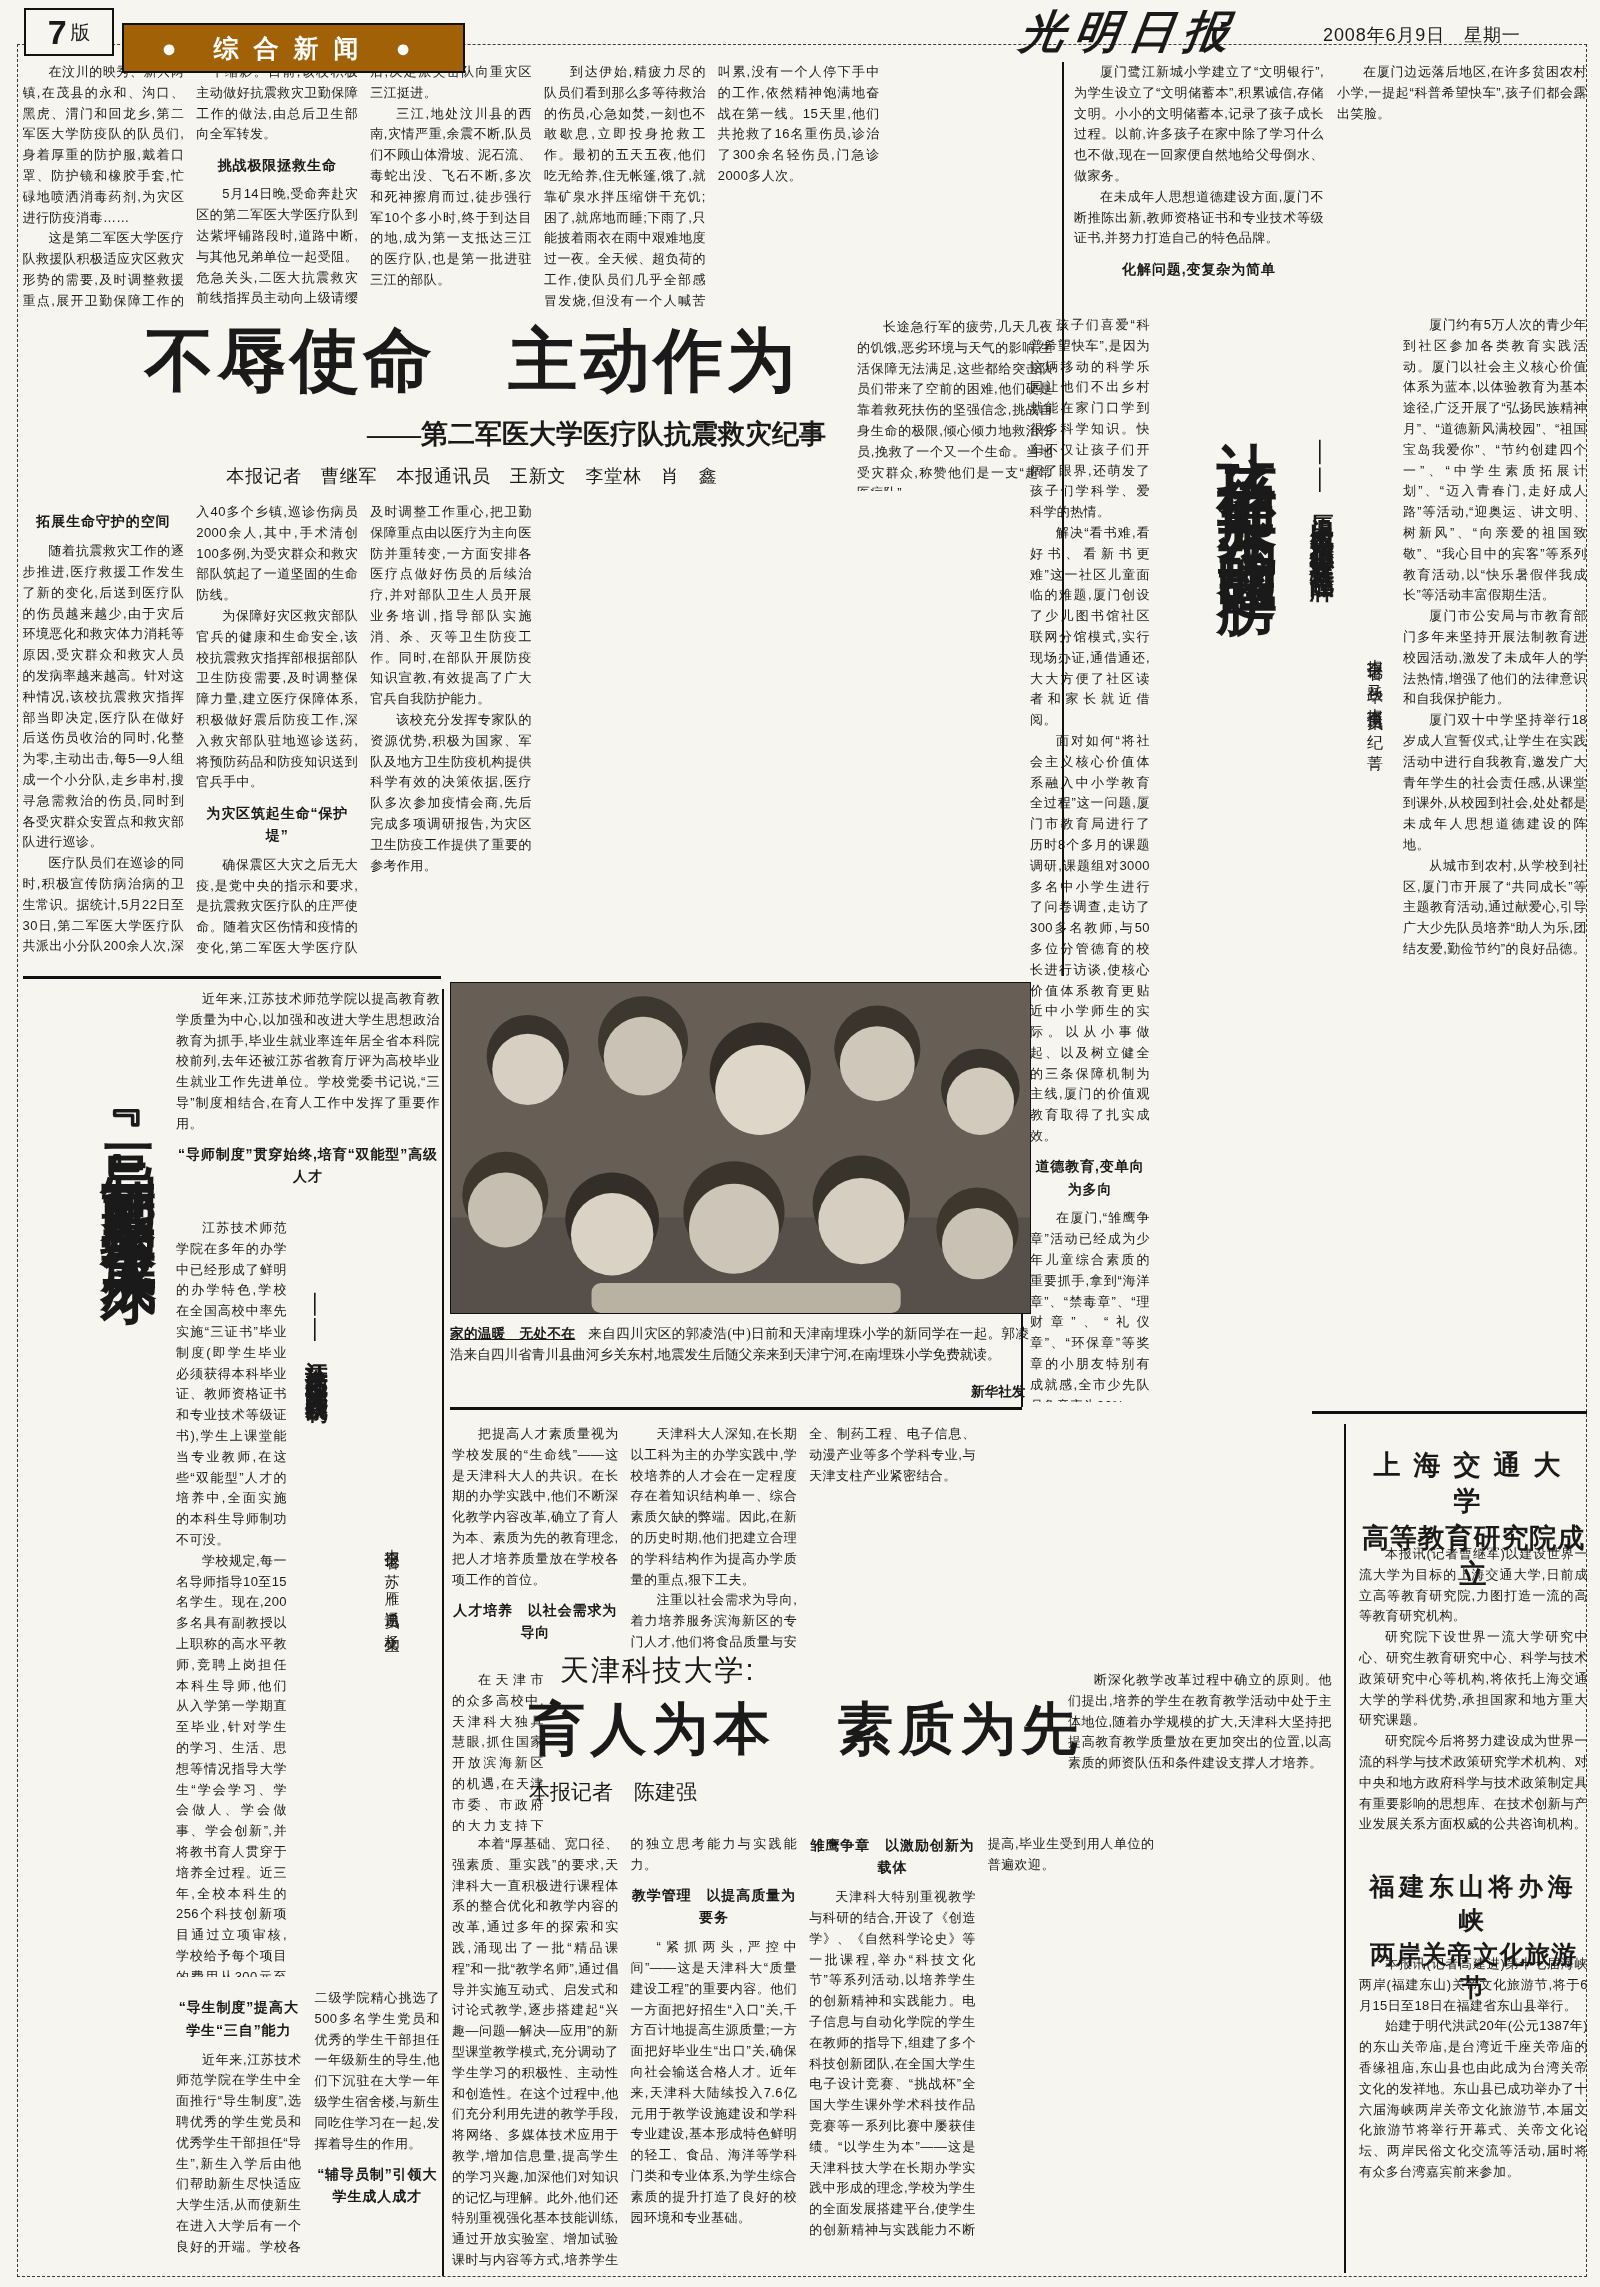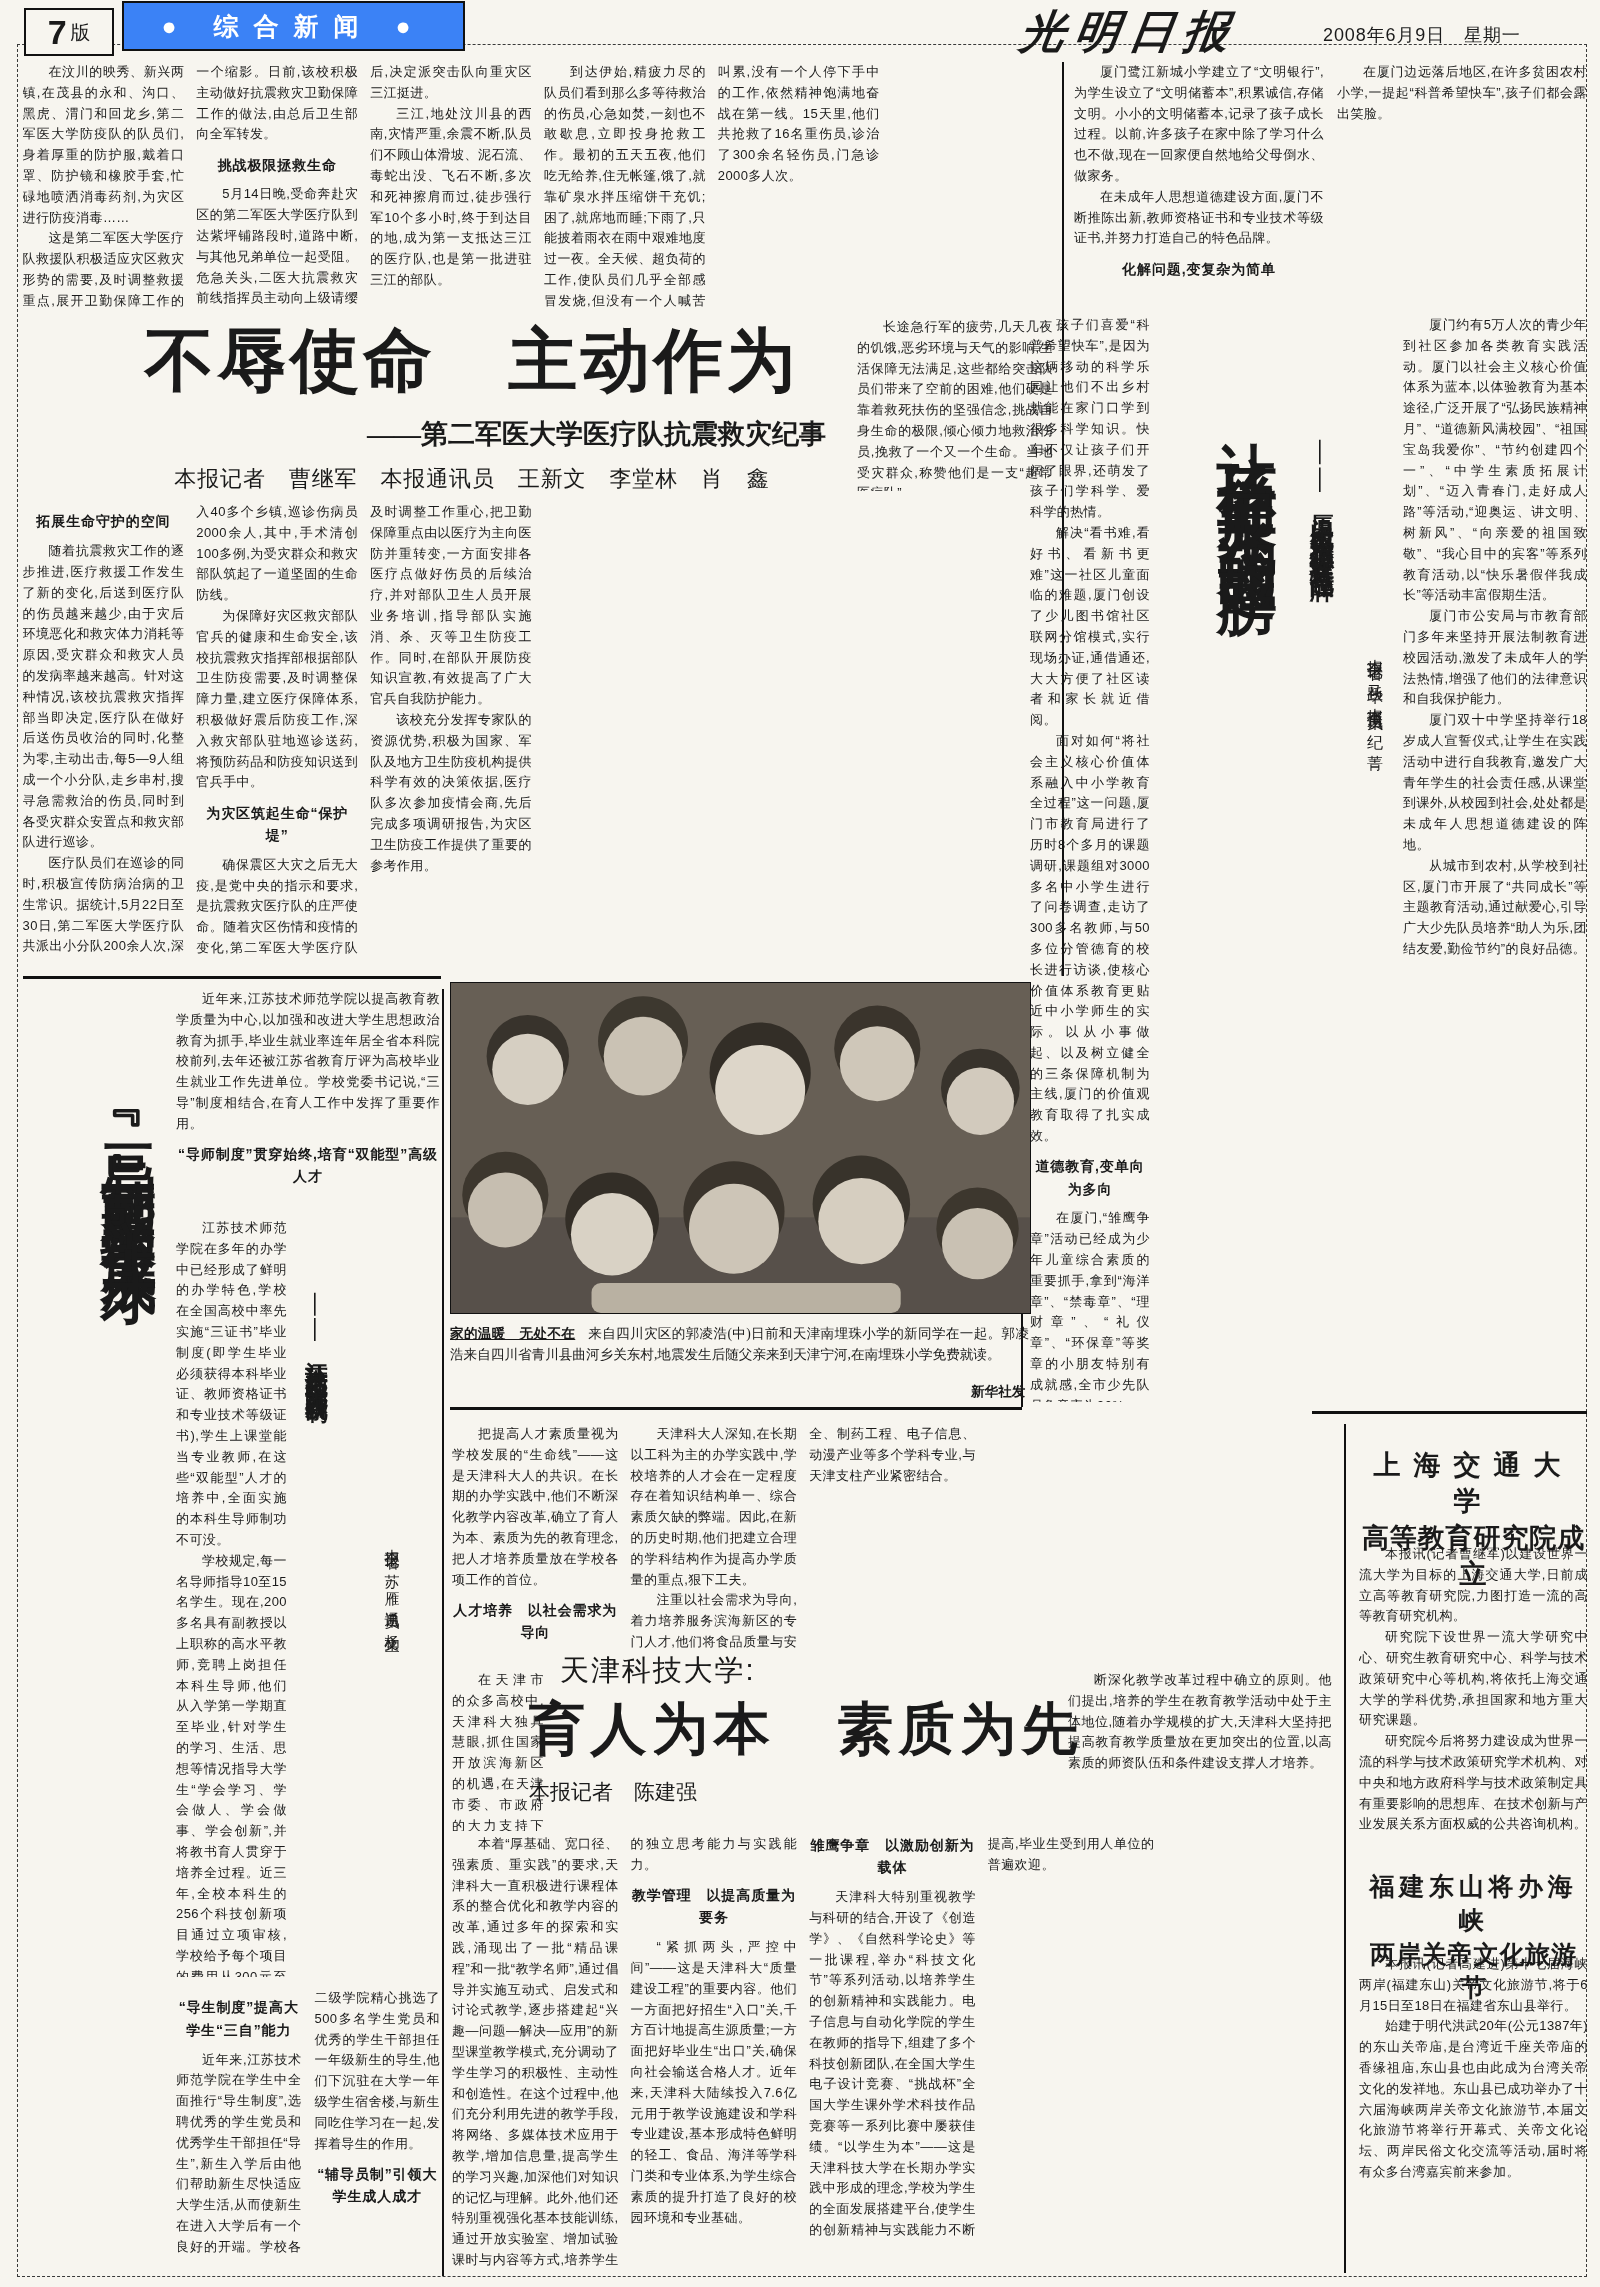--- a/index.html
+++ b/index.html
@@ -5,40 +5,40 @@
   html,body{margin:0;padding:0;background:#d8d6d0;}
   .page{position:relative;width:1600px;height:2288px;background:#f7f5ef;color:#1a1a1a;
         font-family:"Liberation Sans","DejaVu Sans",sans-serif;overflow:hidden;}
   .dashed-border{position:absolute;left:17px;top:44px;right:13px;bottom:11.2px;
         border:1.9px dashed #3a3a3a;pointer-events:none;}
   
   .edition-box{position:absolute;left:24px;top:8.4px;width:86px;height:44px;background:#f7f5ef;
         border:2.8px solid #111;display:flex;align-items:center;justify-content:center;z-index:5;}
   .edition-num{font-size:34px;font-weight:700;}
   .edition-lab{font-size:19.7px;margin-left:3.7px;}
-  .section-box{position:absolute;left:122px;top:1px;width:339px;height:46px;background:#3b82f6;
+  .section-box{position:absolute;left:122px;top:23px;width:339px;height:46px;background:#a16207;
         border:2.8px solid #111;color:#fff;display:flex;align-items:center;justify-content:center;
         font-size:25px;font-weight:700;letter-spacing:15px;z-index:5;}
   .masthead{position:absolute;left:1021px;top:1.9px;width:290px;height:52px;
         font-family:"Liberation Serif","DejaVu Serif",serif;font-style:italic;font-weight:700;
         font-size:45px;letter-spacing:9.4px;transform:skewX(-8deg);z-index:5;}
   .dateline{position:absolute;left:1323px;top:22.5px;font-size:18px;letter-spacing:0.9px;z-index:5;}
   
   .band{position:absolute;overflow:hidden;font-size:13px;line-height:1.6;text-align:justify;letter-spacing:0.4px;}
   .cols-2{column-count:2;column-gap:13px;column-fill:auto;}
   .cols-5{column-count:5;column-gap:12px;column-fill:auto;}
   .cols-6{column-count:6;column-gap:12px;column-fill:auto;}
   .para{margin:0;text-indent:2em;}
   .sub{font-size:14px;font-weight:700;text-align:center;margin:8.4px 0;letter-spacing:0.9px;text-indent:0;}
   
   .main-hl{position:absolute;left:101px;top:315px;width:742px;height:178px;text-align:center;}
   .main-hl h1{margin:0;font-size:69px;font-weight:900;letter-spacing:3.7px;white-space:nowrap;}
   .main-sub{font-size:27px;font-weight:700;text-align:right;padding-right:17px;margin-top:9.4px;
         font-family:"Liberation Serif","DejaVu Serif",serif;}
-  .main-by{font-size:22px;margin-top:11.2px;letter-spacing:0.9px;}
+  .main-by{font-size:18px;margin-top:11.2px;letter-spacing:0.9px;}
   
   .vtext{position:absolute;writing-mode:vertical-rl;}
   .serif{font-family:"Liberation Serif","DejaVu Serif",serif;}
   
   .vrule{position:absolute;width:1.9px;background:#111;}
   .hrule{position:absolute;height:2.8px;background:#111;}
   
   .photo{position:absolute;left:450px;top:982px;width:579px;height:330px;border:1.9px solid #111;
         background:#6e685f;overflow:hidden;}
   .caption{position:absolute;left:450px;top:1323px;width:579px;height:79px;font-size:13.6px;

